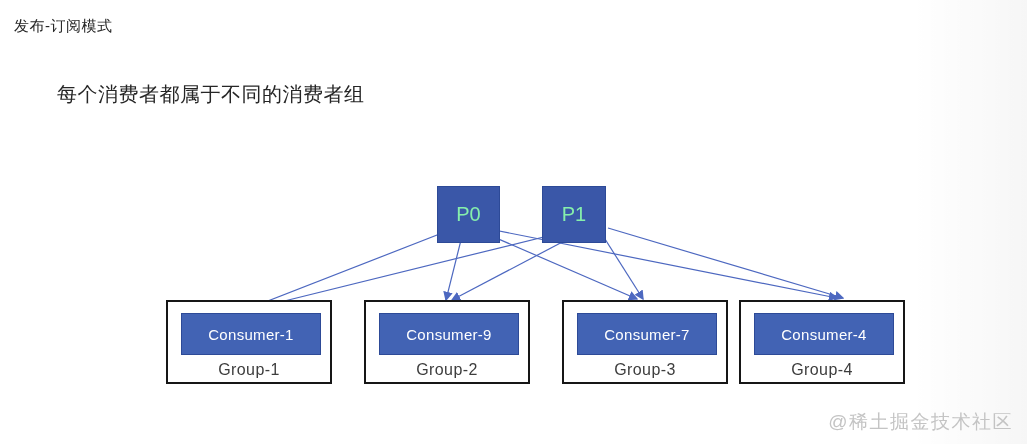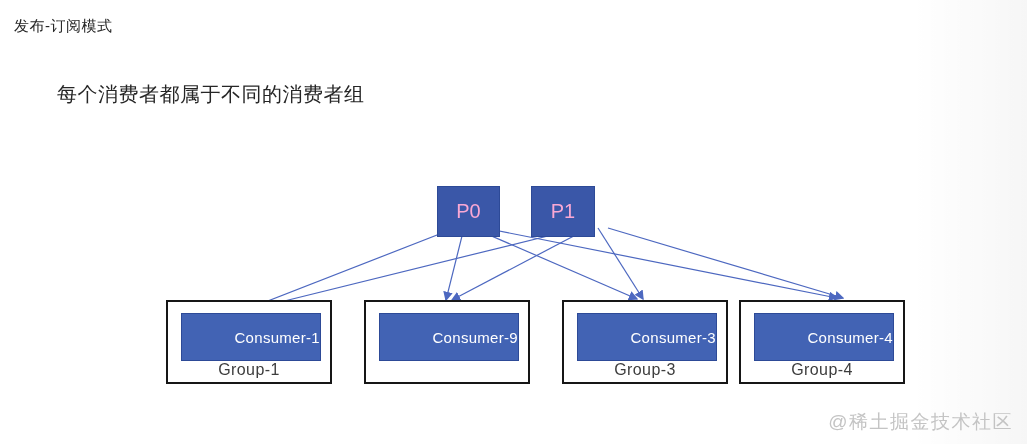--- a/index.html
+++ b/index.html
@@ -20,35 +20,35 @@
   }
   .title{
     position:absolute;left:14px;top:17px;
     font-size:15px;color:var(--title-text);letter-spacing:.5px;
   }
   .subtitle{
     position:absolute;left:12px;top:81px;
     font-size:20px;color:var(--title-text);letter-spacing:.5px;margin-left:45px;
   }
   .producer{
-    position:absolute;top:186px;height:51px;
+    position:absolute;top:186px;height:57px;
     background:var(--producer-fill);border:1px solid var(--node-border);
-    color:#f9a8d4;font-size:20px;display:flex;align-items:center;justify-content:center;
+    color:#86efac;font-size:20px;display:flex;align-items:center;justify-content:center;
   }
   .producer.p0{left:437px;width:63px}
-  .producer.p1{left:531px;width:64px}
+  .producer.p1{left:542px;width:64px}
   .group{
     position:absolute;top:300px;width:166px;height:84px;
     background:#fff;border:2px solid var(--group-border);
   }
   .group.g1{left:166px}.group.g2{left:364px}.group.g3{left:562px}.group.g4{left:739px}
   .consumer{
-    position:absolute;left:13px;top:11px;width:140px;height:48px;
+    position:absolute;left:13px;top:11px;width:140px;height:42px;
     background:var(--consumer-fill);border:1px solid var(--node-border);
-    color:#fff;font-size:15px;display:flex;align-items:center;justify-content:flex-end;
+    color:#fff;font-size:15px;display:flex;align-items:center;justify-content:center;
     letter-spacing:.3px;
   }
   .group-label{
     position:absolute;left:0;right:0;bottom:3px;text-align:center;
     font-size:16px;color:var(--group-label-text);letter-spacing:.4px;
   }
   #arrow-layer{position:absolute;left:0;top:0;width:1027px;height:444px;pointer-events:none}
   .watermark{
     position:absolute;right:14px;bottom:9px;
     font-size:19px;color:var(--watermark-text);letter-spacing:1.5px;
@@ -90,24 +90,25 @@
 <div class="group g1">
   <div class="consumer">
     <span>Consumer-1</span>
   </div>
   <div class="group-label">Group-1</div>
 </div>
 <div class="group g2">
   <div class="consumer">
     <span>Consumer-9</span>
   </div>
+  <div class="group-label">Group-2</div>
 </div>
 <div class="group g3">
   <div class="consumer">
-    <span>Consumer-3</span>
+    <span>Consumer-7</span>
   </div>
   <div class="group-label">Group-3</div>
 </div>
 <div class="group g4">
   <div class="consumer">
     <span>Consumer-4</span>
   </div>
   <div class="group-label">Group-4</div>
 </div>
 

